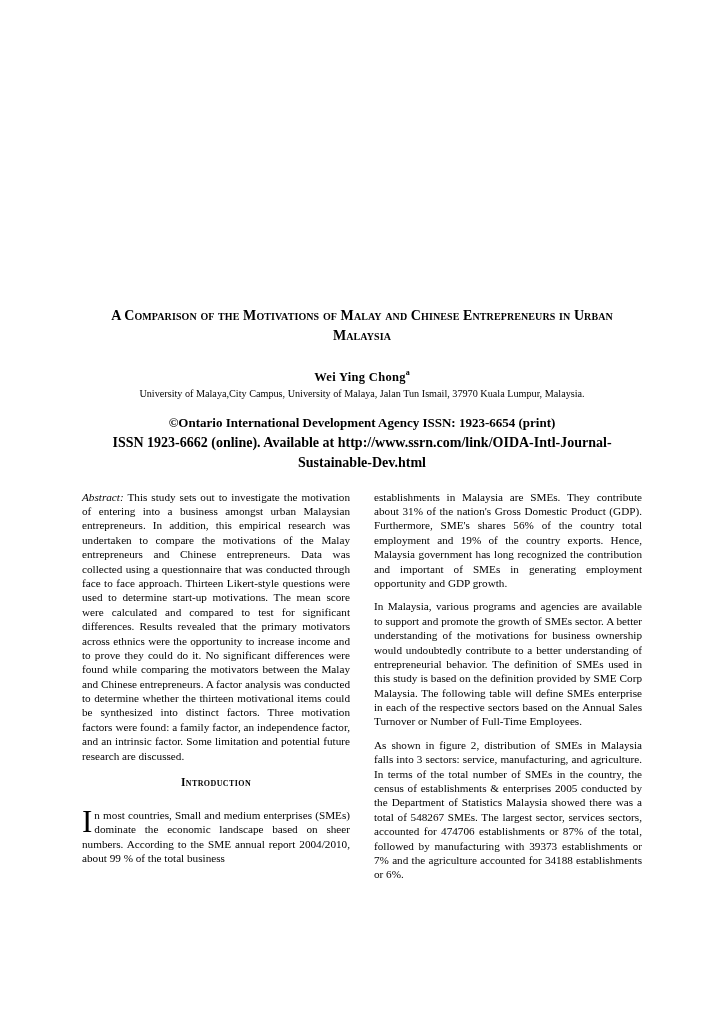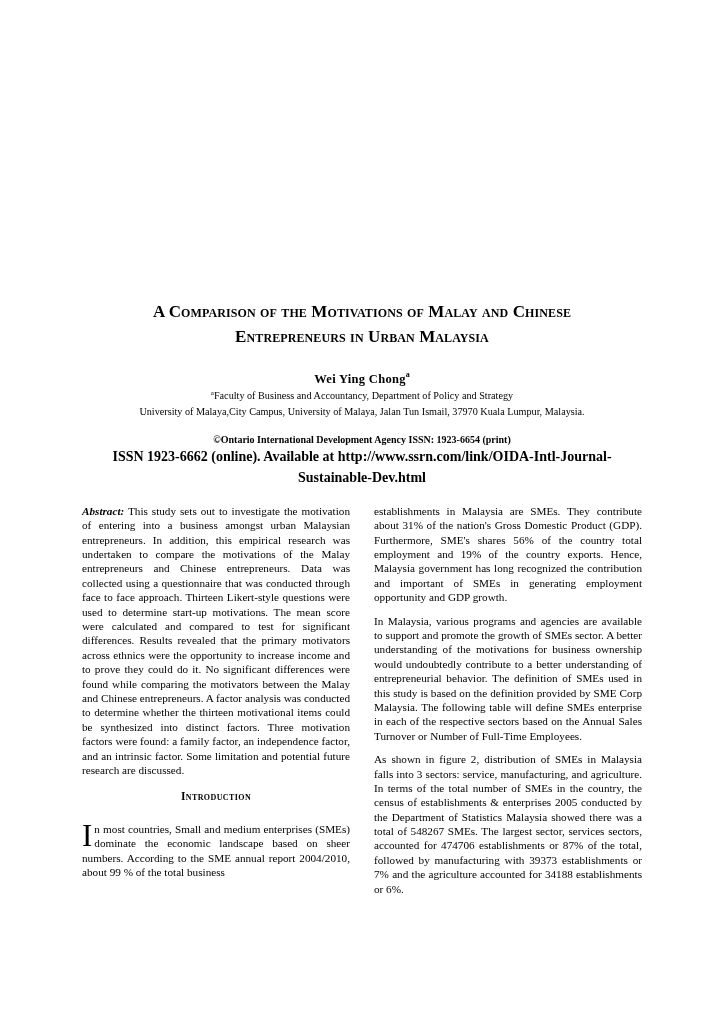--- a/index.html
+++ b/index.html
@@ -20,26 +20,26 @@
     height: 1024px;
     background: #ffffff;
     box-sizing: border-box;
     padding: 0 82px;
   }
   .title-block {
     padding-top: 300px;
     text-align: center;
   }
   .paper-title {
-    font-size: 17px;
+    font-size: 14px;
     font-weight: bold;
     line-height: 1.45;
     letter-spacing: 0.1px;
     font-variant: small-caps;
-    margin: 0 14px;
+    margin: 6px 14px;
   }
   .author-block {
     text-align: center;
     margin-top: 20px;
   }
   .author-name {
     font-size: 12.5px;
     font-weight: bold;
     letter-spacing: 0.3px;
   }
@@ -55,21 +55,21 @@
   }
   .affil-sup {
     font-size: 7px;
     vertical-align: super;
   }
   .pub-block {
     text-align: center;
     margin-top: 14px;
   }
   .pub-line {
-    font-size: 10px;
+    font-size: 13px;
     font-weight: bold;
     line-height: 1.45;
   }
   .pub-line.thin {
     font-weight: bold;
     font-size: 14px;
   }
   .columns {
     display: flex;
     gap: 24px;
@@ -79,21 +79,21 @@
     width: 268px;
     font-size: 11.2px;
     line-height: 1.285;
     text-align: justify;
   }
   .col p {
     margin: 0 0 9px 0;
     text-align: justify;
   }
   .lead-label {
-    font-weight: bold;
+    font-weight: normal;
     font-style: italic;
   }
   .section-head {
     text-align: center;
     font-size: 11.5px;
     font-variant: small-caps;
     font-weight: bold;
     letter-spacing: 0.4px;
     margin: 12px 0 18px 0;
   }
@@ -118,23 +118,20 @@
 
   <div class="title-block">
     <div class="paper-title">A Comparison of the Motivations of Malay and Chinese Entrepreneurs in Urban Malaysia</div>
   </div>
 
   <div class="author-block">
     <div>
       <span class="author-name">Wei Ying Chong</span><span class="author-sup">a</span>
     </div>
     <div class="affiliation">
-      <span class="affil-sup">a</span><span>Faculty of Business and Accountancy, Department of Policy and Strategy</span>
-    </div>
-    <div class="affiliation">
       <span>University of Malaya,City Campus, University of Malaya, Jalan Tun Ismail, 37970 Kuala Lumpur, Malaysia.</span>
     </div>
   </div>
 
   <div class="pub-block">
     <div class="pub-line">©Ontario International Development Agency ISSN: 1923-6654 (print)</div>
     <div class="pub-line thin">ISSN 1923-6662 (online). Available at http://www.ssrn.com/link/OIDA-Intl-Journal-Sustainable-Dev.html</div>
   </div>
 
   <div class="columns">

